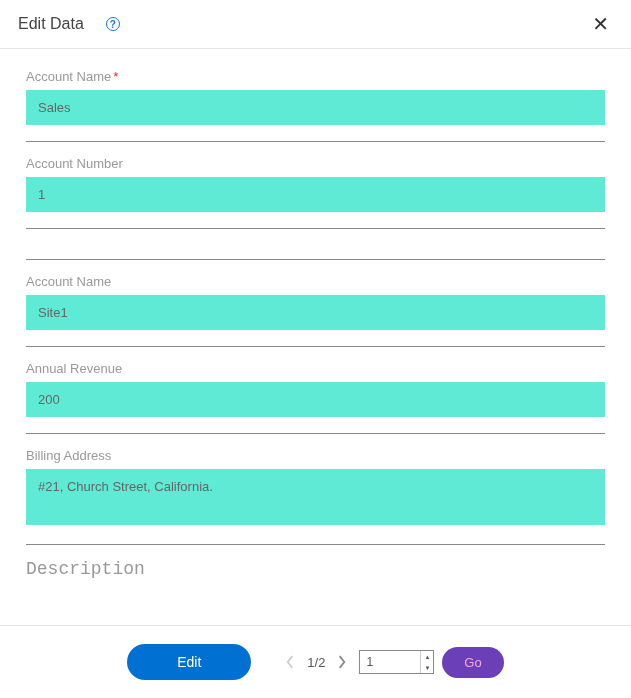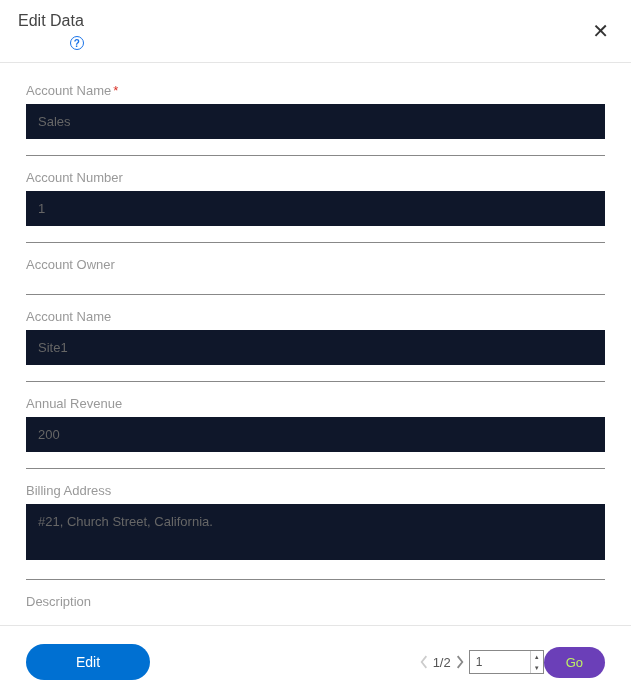--- a/index.html
+++ b/index.html
@@ -13,21 +13,21 @@
       flex-direction: column;
       background: #fff;
     }
     .header {
       display: flex;
       align-items: center;
       justify-content: space-between;
       padding: 12px 18px 12px 18px;
       border-bottom: 1px solid #e5e5e5;
     }
-    .header-left { display: flex; align-items: flex-end; gap: 6px; flex-direction: column; }
+    .header-left { display: flex; align-items: center; gap: 22px; }
     .header-title {
       font-size: 16px;
       font-weight: 400;
       color: #444;
     }
     .help-icon {
       width: 14px; height: 14px;
       border-radius: 50%;
       border: 1.5px solid #1a73e8;
       color: #1a73e8;
@@ -58,54 +58,54 @@
     }
     .field-label {
       font-size: 13px;
       color: #999;
       margin-bottom: 6px;
       display: block;
     }
     .required-star { color: #d93025; margin-left: 2px; }
     .field-input {
       width: 100%;
-      background: #0f172a;
+      background: #5eead4;
       border: none;
       padding: 10px 12px;
       font-size: 13px;
       color: #666;
       font-family: inherit;
     }
     .field-input::placeholder { color: #aaa; }
     textarea.field-input {
       resize: none;
       min-height: 56px;
     }
     .footer {
       border-top: 1px solid #e5e5e5;
       padding: 18px 26px;
       display: flex;
       align-items: center;
-      justify-content: space-between;
+      justify-content: center;
       gap: 30px;
     }
     .edit-btn {
       background: #0070d2;
       color: #fff;
       border: none;
       border-radius: 20px;
       padding: 10px 40px;
       font-size: 14px;
       cursor: pointer;
       min-width: 124px;
     }
     .pager {
       display: flex;
       align-items: center;
-      gap: 0;
+      gap: 8px;
     }
     .pager-arrow {
       background: none;
       border: none;
       color: #888;
       cursor: pointer;
       padding: 4px;
       display: inline-flex;
       align-items: center;
     }
@@ -137,31 +137,32 @@
       border: none;
       font-size: 6px;
       line-height: 1;
       padding: 0 3px;
       cursor: pointer;
       color: #555;
       flex: 1;
     }
     .go-btn {
       background: #6b3fb8;
-      color: #bef264;
+      color: #f9a8d4;
       border: none;
       border-radius: 16px;
       padding: 8px 22px;
       font-size: 13px;
       cursor: pointer;
     }
     .nodesc-label {
-      font-size: 13px;
+      font-size: 18px;
       color: #999;
       margin-bottom: 2px;
+      font-family: Liberation Mono, monospace;
     }
   </style>
 </head>
 <body>
 
 <div class="header">
   <div class="header-left">
     <span class="header-title">Edit Data</span>
     <span class="help-icon">?</span>
   </div>
@@ -176,21 +177,20 @@
     </label>
     <input class="field-input" type="text" value="Sales" style="">
   </div>
 
   <div class="field-group">
     <label class="field-label">Account Number</label>
     <input class="field-input" type="text" value="1" style="">
   </div>
 
   <div class="field-group">
-    <label class="field-label">Account Owner</label>
   </div>
 
   <div class="field-group">
     <label class="field-label">Account Name</label>
     <input class="field-input" type="text" value="Site1" style="">
   </div>
 
   <div class="field-group">
     <label class="field-label">Annual Revenue</label>
     <input class="field-input" type="text" value="200" style="">

